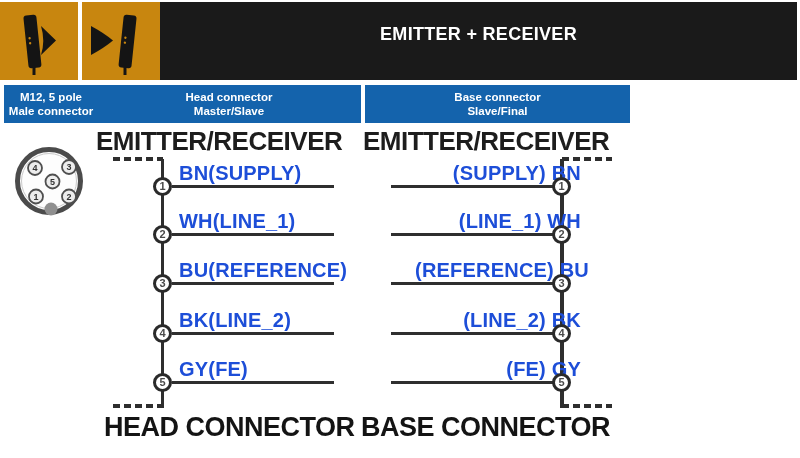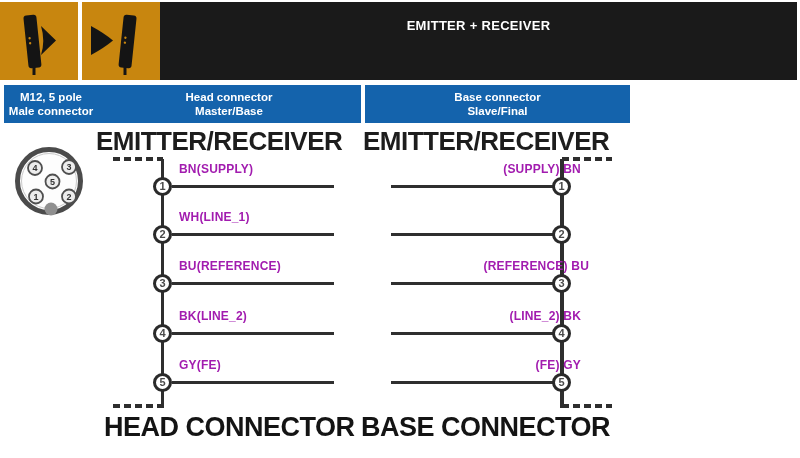--- a/index.html
+++ b/index.html
@@ -1,35 +1,35 @@
 <!DOCTYPE html>
 <html><head>
 <meta charset="utf-8">
 <style>
   html,body{margin:0;padding:0;background:#fff;}
   .stage{position:relative;width:800px;height:458px;background:#ffffff;overflow:hidden;
          font-family:"Liberation Sans",sans-serif;}
   .abs{position:absolute;}
   .tile{position:absolute;top:2px;width:78px;height:78px;background:#C8860F;}
   .banner{position:absolute;left:160px;top:2px;width:637px;height:78px;background:#1A1A1A;}
-  .banner-text{display:block;text-align:center;padding-top:16px;color:#ffffff;
-               font-size:13px;font-weight:bold;letter-spacing:.3px;}
+  .banner-text{display:block;text-align:center;padding-top:22px;color:#ffffff;
+               font-size:18px;font-weight:bold;letter-spacing:.3px;}
   .bluebar{position:absolute;top:85px;height:38px;background:#1463AC;color:#fff;
            text-align:center;font-size:11.5px;font-weight:bold;line-height:14.5px;
            display:flex;flex-direction:column;justify-content:center;}
   .layer{position:absolute;left:0;top:0;width:800px;height:458px;padding-left:34px;}
   .col-heading{position:absolute;top:126px;font-size:26px;font-weight:bold;color:#1d1d1d;
                letter-spacing:-.5px;white-space:nowrap;}
   .col-footer{position:absolute;top:412px;font-size:27px;font-weight:bold;color:#141414;
               letter-spacing:-.5px;white-space:nowrap;}
   .bus{position:absolute;top:159px;width:3.5px;height:249px;background:#2e2e2e;}
   .dash{position:absolute;width:50px;height:4px;
         background:repeating-linear-gradient(90deg,#2e2e2e 0 7px,transparent 7px 11px);}
   .wire{position:absolute;height:3px;background:#2f2f2f;}
-  .wire-label{position:absolute;height:18px;font-size:12px;font-weight:bold;color:#a21caf;
+  .wire-label{position:absolute;height:18px;font-size:20px;font-weight:bold;color:#1d4ed8;
               letter-spacing:.2px;white-space:nowrap;}
   .pin-node{position:absolute;width:13px;height:13px;border:3px solid #2a2a2a;border-radius:50%;
             background:#fff;display:flex;align-items:center;justify-content:center;
             font-size:11px;font-weight:bold;color:#4a4a4a;z-index:3;}
 </style>
 </head>
 <body>
 
 <div class="stage">
 
@@ -59,21 +59,21 @@
   <div class="banner">
     <span class="banner-text">EMITTER + RECEIVER</span>
   </div>
 
   <div class="bluebar" style="left:4px;width:94px">
     <span>M12, 5 pole</span>
     <span>Male connector</span>
   </div>
   <div class="bluebar" style="left:97px;width:264px">
     <span>Head connector</span>
-    <span>Master/Base</span>
+    <span>Master/Slave</span>
   </div>
   <div class="bluebar" style="left:365px;width:265px">
     <span>Base connector</span>
     <span>Slave/Final</span>
   </div>
 
   <div class="abs" style="left:7px;top:139px">
     <svg id="m12svg" width="84" height="84" viewBox="0 0 84 84">
       <circle cx="42" cy="42" r="31.5" fill="#fdfdfd" stroke="#4b4b4b" stroke-width="5"></circle>
       <circle cx="42" cy="42" r="27.5" fill="none" stroke="#c9c9c9" stroke-width="1"></circle>
@@ -119,20 +119,21 @@
   <div class="layer" id="col1">
     <div class="col-heading" style="left:363px">EMITTER/RECEIVER</div>
     <div class="bus" style="left:560px"></div>
     <div class="dash" style="left:562px;top:157px"></div>
     <div class="dash" style="left:562px;top:404px"></div>
     <div class="col-footer" style="left:361px">BASE CONNECTOR</div>
   <div class="wire" style="left: 391px; top: 184.5px; width: 162px;"></div>
       <div class="wire-label" style="top: 162px; right: 253px;">(SUPPLY) BN</div>
       <div class="pin-node" style="left: 552px; top: 176.5px;">1</div>
       <div class="wire" style="left: 391px; top: 232.5px; width: 162px;"></div>
+      <div class="wire-label" style="top: 210px; right: 253px;">(LINE_1) WH</div>
       <div class="pin-node" style="left: 552px; top: 224.5px;">2</div>
       <div class="wire" style="left: 391px; top: 281.5px; width: 162px;"></div>
       <div class="wire-label" style="top: 259px; right: 245px;">(REFERENCE) BU</div>
       <div class="pin-node" style="left: 552px; top: 273.5px;">3</div>
       <div class="wire" style="left: 391px; top: 331.5px; width: 162px;"></div>
       <div class="wire-label" style="top: 309px; right: 253px; margin-left: 32px;">(LINE_2) BK</div>
       <div class="pin-node" style="left: 552px; top: 323.5px;">4</div>
       <div class="wire" style="left: 391px; top: 380.5px; width: 162px;"></div>
       <div class="wire-label" style="top: 358px; right: 253px; margin-left: 24px;">(FE) GY</div>
       <div class="pin-node" style="left: 552px; top: 372.5px;">5</div>

